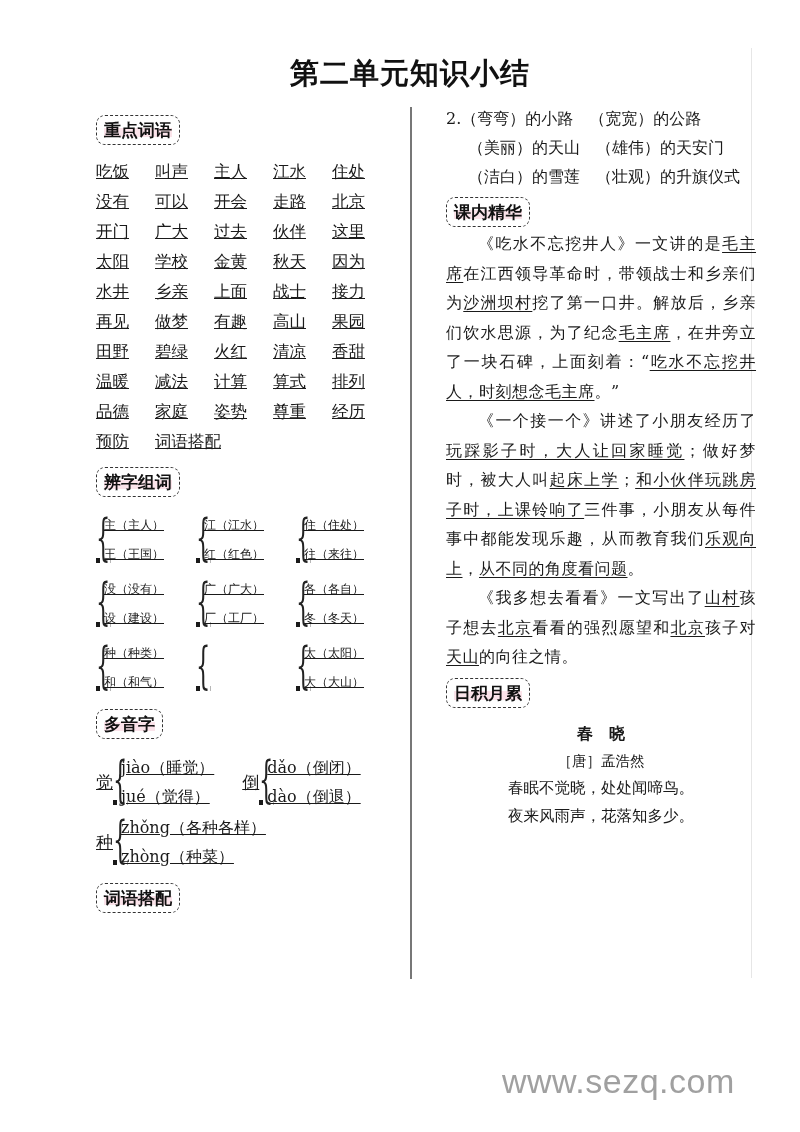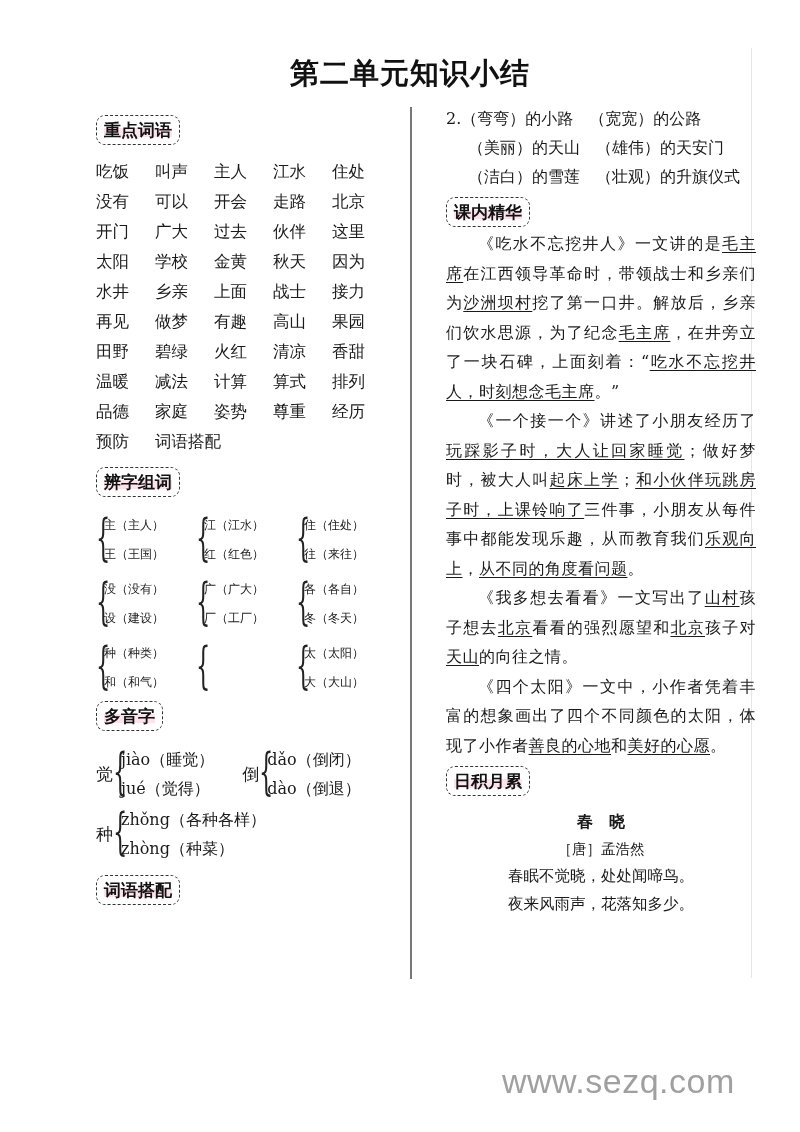--- a/index.html
+++ b/index.html
@@ -4,21 +4,21 @@
 <style>
   html, body { margin: 0; padding: 0; }
   body {
     width: 800px; height: 1132px; background: #ffffff; position: relative; overflow: hidden;
     font-family: "DejaVu Sans", sans-serif; color: #1a1a1a;
   }
   .serif { font-family: "DejaVu Serif", "Liberation Serif", serif; }
   .page-edge { position: absolute; left: 751px; top: 48px; width: 1px; height: 930px; background: #e6e6e6; }
   .title { position: absolute; left: 0; width: 820px; top: 54px; text-align: center; font-size: 29px; font-weight: bold; letter-spacing: 1px; color: #111; }
   .divider { position: absolute; left: 410px; top: 107px; width: 2px; height: 872px; background: #777; }
-  .col-left { position: absolute; left: 96px; top: 115px; width: 300px; }
+  .col-left { position: absolute; left: 96px; top: 115px; width: 300px; text-decoration: underline; }
   .col-right { position: absolute; left: 446px; top: 104px; width: 310px; }
 
   .sec-head {
     display: inline-block; position: relative; padding: 3px 7px 3px 7px; border: 1.5px dashed #333; border-radius: 9px;
     font-size: 17px; font-weight: bold; color: #111; background: linear-gradient(#fff 0 0);
     line-height: 22px;
   }
   .sec-head .txt { background: linear-gradient(to bottom, transparent 40%, #fbe3ea 40%, #fbe3ea 85%, transparent 85%); }
 
   .word-grid { display: grid; grid-template-columns: 59px 59px 59px 59px 59px; margin-top: 12px; font-size: 16.5px; row-gap: 0; }
@@ -169,21 +169,21 @@
       </div>
       <div class="pair">
         <span class="brace">{</span>
         <div class="pair-lines">
           <span>太（太阳）</span>
           <span>大（大山）</span>
         </div>
       </div>
     </div>
 
-  <div style="margin-top:4px" class="sec-head"><span class="txt">多音字</span></div>
+  <div style="margin-top:12px" class="sec-head"><span class="txt">多音字</span></div>
   <div class="poly serif">
     <div class="poly-row">
       <div class="poly-item">
         <span class="poly-char">觉</span>
         <span class="brace">{</span>
         <div class="poly-lines">
           <span>jiào（睡觉）</span>
           <span>jué（觉得）</span>
         </div>
       </div>
@@ -216,21 +216,20 @@
     <div>2.（弯弯）的小路　（宽宽）的公路</div>
     <div class="indent">（美丽）的天山　（雄伟）的天安门</div>
     <div class="indent">（洁白）的雪莲　（壮观）的升旗仪式</div>
   </div>
 
   <div style="margin-top:6px" class="sec-head"><span class="txt">课内精华</span></div>
   <div style="margin-top:2px">
     <p class="para serif" id="p1"><span>《吃水不忘挖井人》一文讲的是</span><span class="u">毛主席</span><span>在江西领导革命时，带领战士和乡亲们为</span><span class="u">沙洲坝村</span><span>挖了第一口井。解放后，乡亲们饮水思源，为了纪念</span><span class="u">毛主席</span><span>，在井旁立了一块石碑，上面刻着：“</span><span class="u">吃水不忘挖井人，时刻想念毛主席</span><span>。”</span></p>
     <p class="para serif" id="p3"><span>《一个接一个》讲述了小朋友经历了</span><span class="u">玩踩影子时，大人让回家睡觉</span><span>；做好梦时，被大人叫</span><span class="u">起床上学</span><span>；</span><span class="u">和小伙伴玩跳房子时，上课铃响了</span><span>三件事，小朋友从每件事中都能发现乐趣，从而教育我们</span><span class="u">乐观向上</span><span>，</span><span class="u">从不同的角度看问题</span><span>。</span></p>
     <p class="para serif" id="p2"><span>《我多想去看看》一文写出了</span><span class="u">山村</span><span>孩子想去</span><span class="u">北京</span><span>看看的强烈愿望和</span><span class="u">北京</span><span>孩子对</span><span class="u">天山</span><span>的向往之情。</span></p>
-    <p class="para serif" id="p4"><span>《四个太阳》一文中，小作者凭着丰富的想象画出了四个不同颜色的太阳，体现了小作者</span><span class="u">善良的心地</span><span>和</span><span class="u">美好的心愿</span><span>。</span></p>
   </div>
 
   <div style="margin-top:6px" class="sec-head"><span class="txt">日积月累</span></div>
   <div class="poem serif">
     <div class="poem-title">春晓</div>
     <div class="poem-author">［唐］孟浩然</div>
     <div class="poem-line">春眠不觉晓，处处闻啼鸟。</div>
     <div class="poem-line">夜来风雨声，花落知多少。</div>
   </div>
 </div>

